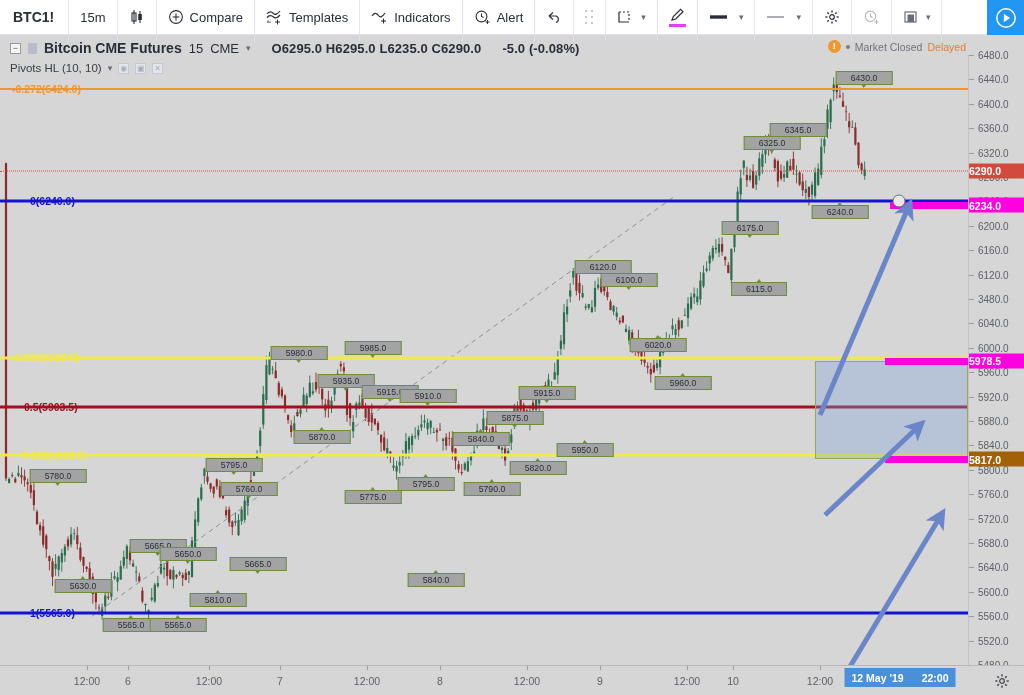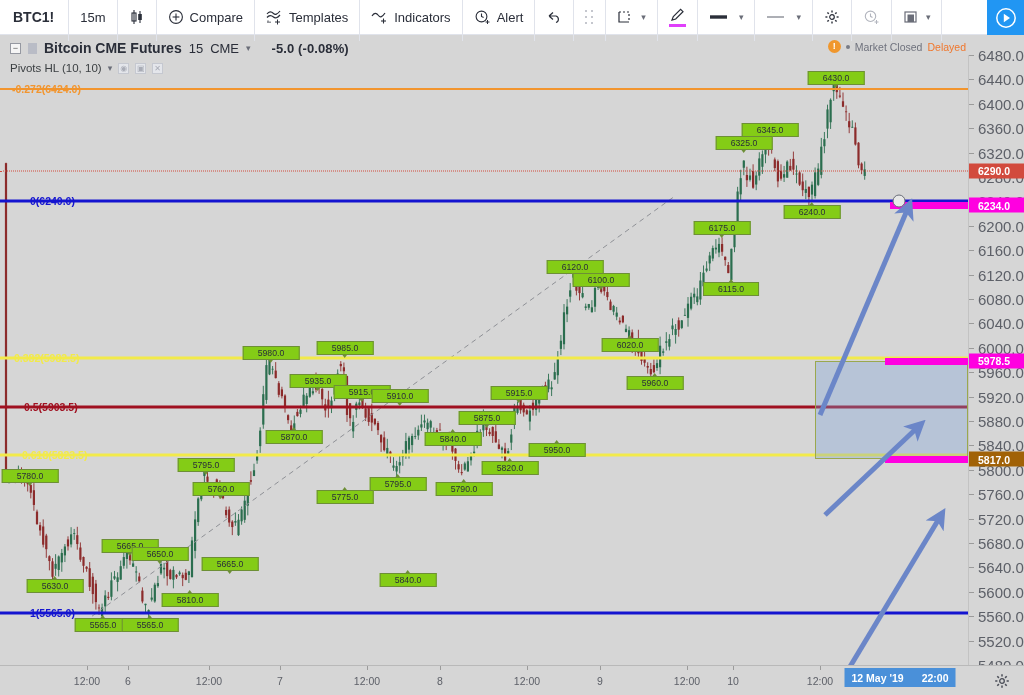--- a/index.html
+++ b/index.html
@@ -64,43 +64,43 @@
   .indrow .mini { width: 11px; height: 11px; border: 1px solid #c5c8d0; background: #e4e6eb;
     color: #a9acb6; font-size: 8px; line-height: 10px; text-align: center; }
 
   
   .pane { position: absolute; left: 0; top: 55px; width: 968px; height: 610px; overflow: hidden; }
   .priceaxis { position: absolute; left: 968px; top: 55px; width: 56px; height: 610px;
     background: #d6d6d6; border-left: 1px solid #c3c3c3; }
   .timeaxis { position: absolute; left: 0; top: 665px; width: 1024px; height: 30px;
     background: #d6d6d6; border-top: 1px solid #b9b9b9; }
 
-  .pa-lbl { position: absolute; left: 9px; font-size: 15px; color: #5d6068;
+  .pa-lbl { position: absolute; left: 9px; font-size: 10px; color: #5d6068;
     transform: translateY(-50%); white-space: nowrap; }
   .pa-tick { position: absolute; left: 0; width: 5px; height: 1px; background: #9b9b9b; }
   .pa-badge { position: absolute; left: 0; width: 56px; height: 15px;
     transform: translateY(-50%); font-size: 10.5px; color: #fff; font-weight: bold;
-    display: flex; align-items: center; padding-left: 9px; }
+    display: flex; align-items: center; }
 
   .ta-lbl { position: absolute; top: 15px; font-size: 10.5px; color: #5d6068;
     transform: translate(-50%,-50%); white-space: nowrap; }
   .ta-tick { position: absolute; top: 0; width: 1px; height: 4px; background: #9b9b9b; }
   .ta-badge { position: absolute; top: 2px; height: 19px; background: #4a90d9; color: #fff;
     font-size: 10.5px; font-weight: bold; display: flex; align-items: center; gap: 18px;
     padding: 0 7px; transform: translateX(-50%); white-space: nowrap; }
   .ta-gear { position: absolute; right: 14px; top: 7px; }
 
   
   .hline { position: absolute; left: 0; width: 968px; transform: translateY(-50%); }
   .fib-lbl { position: absolute; transform: translateY(-50%); font-size: 10.5px;
     white-space: nowrap; font-weight: bold; }
   .pivot {
     position: absolute; transform: translate(-50%, -50%);
-    background: #84cc16; border: 1px solid #6d8f36; color: #2a2e39;
-    font-size: 8.7px; line-height: 10px; padding: 1px 14px; white-space: nowrap;
+    background: #a3a3a3; border: 1px solid #6d8f36; color: #2a2e39;
+    font-size: 8.7px; line-height: 10px; padding: 1px 14px; white-space: nowrap; margin-left: 28px;
   }
   .pivot .nub { position: absolute; left: 50%; transform: translateX(-50%);
     width: 0; height: 0; border-left: 3px solid transparent; border-right: 3px solid transparent; }
   .pivot.hi .nub { bottom: -4px; border-top: 4px solid #6d8f36; }
   .pivot.lo .nub { top: -4px; border-bottom: 4px solid #6d8f36; }
   .mg { position: absolute; height: 7px; background: #ff00e0; }
   .zone { position: absolute; background: rgba(120,160,220,0.33);
     border: 1px solid #9aa84e; }
   .circ { position: absolute; width: 13px; height: 13px; border-radius: 50%;
     border: 1.6px solid #6a6d78; background: #e8e8e8; transform: translate(-50%,-50%); }
@@ -265,20 +265,21 @@
   </div>
 </div>
 
 <div class="info">
   <span class="collapse">−</span>
   <span class="swatch"></span>
   <span class="nm">Bitcoin CME Futures</span>
   <span class="sub">15</span>
   <span class="sub">CME</span>
   <span class="chev">▾</span>
+  <span class="ohlc">O6295.0  H6295.0  L6235.0  C6290.0</span>
   <span class="ohlc dn">-5.0 (-0.08%)</span>
 </div>
 <div class="mkt">
   <span class="bulb">!</span>
   <span class="dot"></span>
   <span>Market Closed</span>
   <span class="delayed">Delayed</span>
 </div>
 
 <div class="indrow">
@@ -931,21 +932,21 @@
       <div class="pa-lbl" style="top: 122px;">6280.0</div>
       <div class="pa-tick" style="top: 146.4px;"></div>
       <div class="pa-lbl" style="top: 146.4px;">6240.0</div>
       <div class="pa-tick" style="top: 170.8px;"></div>
       <div class="pa-lbl" style="top: 170.8px;">6200.0</div>
       <div class="pa-tick" style="top: 195.2px;"></div>
       <div class="pa-lbl" style="top: 195.2px;">6160.0</div>
       <div class="pa-tick" style="top: 219.6px;"></div>
       <div class="pa-lbl" style="top: 219.6px;">6120.0</div>
       <div class="pa-tick" style="top: 244px;"></div>
-      <div class="pa-lbl" style="top: 244px;">6080.0</div>
+      <div class="pa-lbl" style="top: 244px;">3480.0</div>
       <div class="pa-tick" style="top: 268.4px;"></div>
       <div class="pa-lbl" style="top: 268.4px;">6040.0</div>
       <div class="pa-tick" style="top: 292.8px;"></div>
       <div class="pa-lbl" style="top: 292.8px;">6000.0</div>
       <div class="pa-tick" style="top: 317.2px;"></div>
       <div class="pa-lbl" style="top: 317.2px;">5960.0</div>
       <div class="pa-tick" style="top: 341.6px;"></div>
       <div class="pa-lbl" style="top: 341.6px;">5920.0</div>
       <div class="pa-tick" style="top: 366px;"></div>
       <div class="pa-lbl" style="top: 366px;">5880.0</div>

